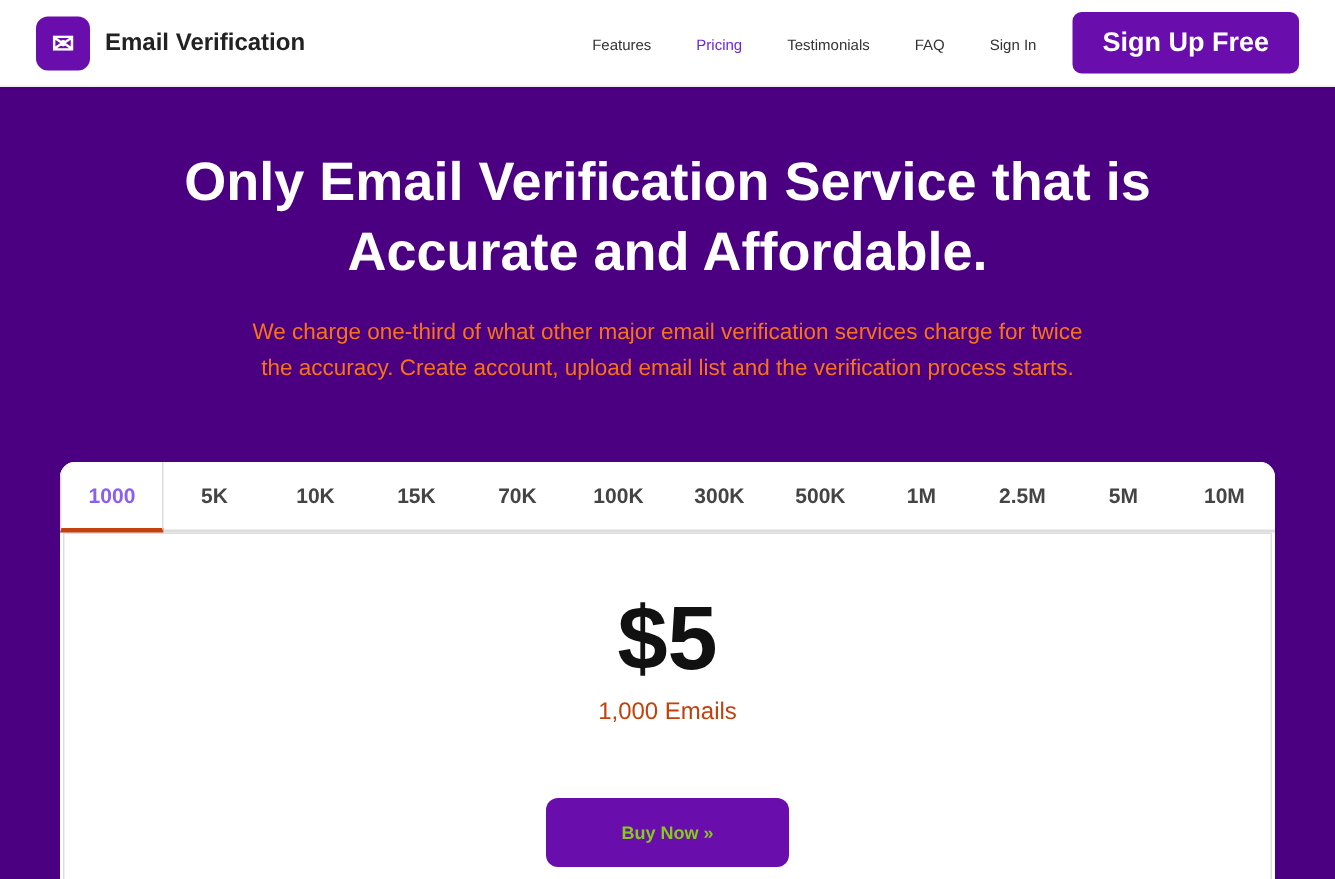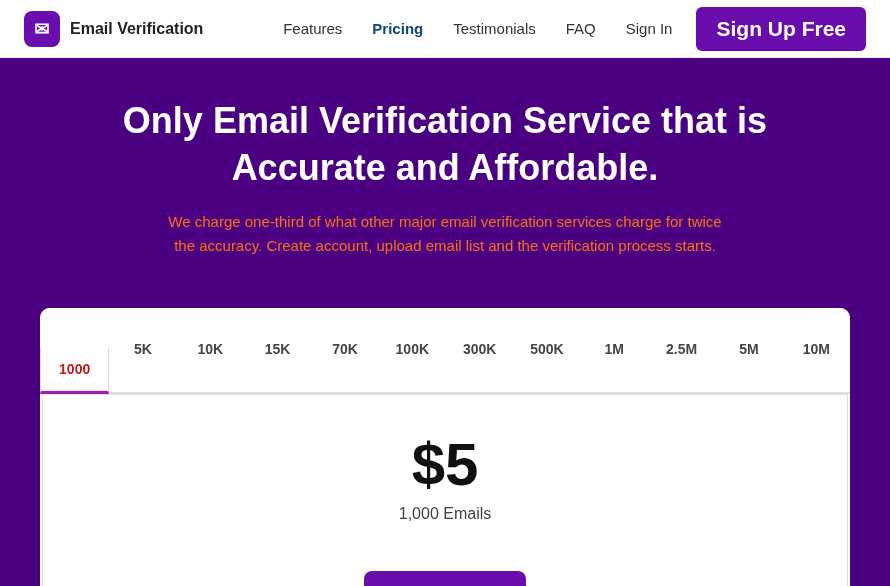--- a/index.html
+++ b/index.html
@@ -36,34 +36,34 @@
     }
     .nav-links {
       display: flex;
       align-items: center;
       gap: 30px;
       list-style: none;
     }
     .nav-links li a {
       text-decoration: none;
       color: #333;
-      font-size: 15px;
+      font-size: 10px;
     }
     .nav-links li a.active {
-      color: #0c4a6e;
-      font-weight: 700;
+      color: #6d28d9;
+      font-weight: 400;
     }
     .nav-signup {
       margin-left: 24px;
       background: #6a0dad;
       color: #fff;
       border: none;
       border-radius: 6px;
       padding: 10px 20px;
-      font-size: 21px;
+      font-size: 18px;
       font-weight: 700;
       cursor: pointer;
     }
 
     
     .hero {
       background: #4b0082;
       color: #fff;
       text-align: center;
       padding: 40px 60px 50px;
@@ -108,45 +108,44 @@
       font-size: 14px;
       font-weight: 600;
       color: #444;
       cursor: pointer;
       border: none;
       background: none;
       border-bottom: 3px solid transparent;
       margin-bottom: -2px;
     }
     .pricing-tab.active {
-      color: #b91c1c;
-      border-bottom: 3px solid #a21caf;
+      color: #8b5cf6;
+      border-bottom: 3px solid #c2410c;
       border-right: 1px solid #ddd;
       border-left: 1px solid #ddd;
-      margin-top: 39px;
     }
 
     
     .pricing-body {
       padding: 40px 20px;
       text-align: center;
       border: 1px solid #ddd;
       margin: 0 2px 2px;
       border-radius: 0 0 8px 8px;
     }
     .price-amount {
       font-size: 60px;
       font-weight: 900;
       color: #111;
       line-height: 1;
       margin-bottom: 10px;
     }
     .price-label {
       font-size: 16px;
-      color: #404040;
+      color: #c2410c;
       margin-bottom: 30px;
     }
     .buy-btn {
       background: #6a0dad;
       color: #84cc16;
       border: none;
       border-radius: 8px;
       padding: 16px 50px;
       font-size: 12px;
       font-weight: 700;

